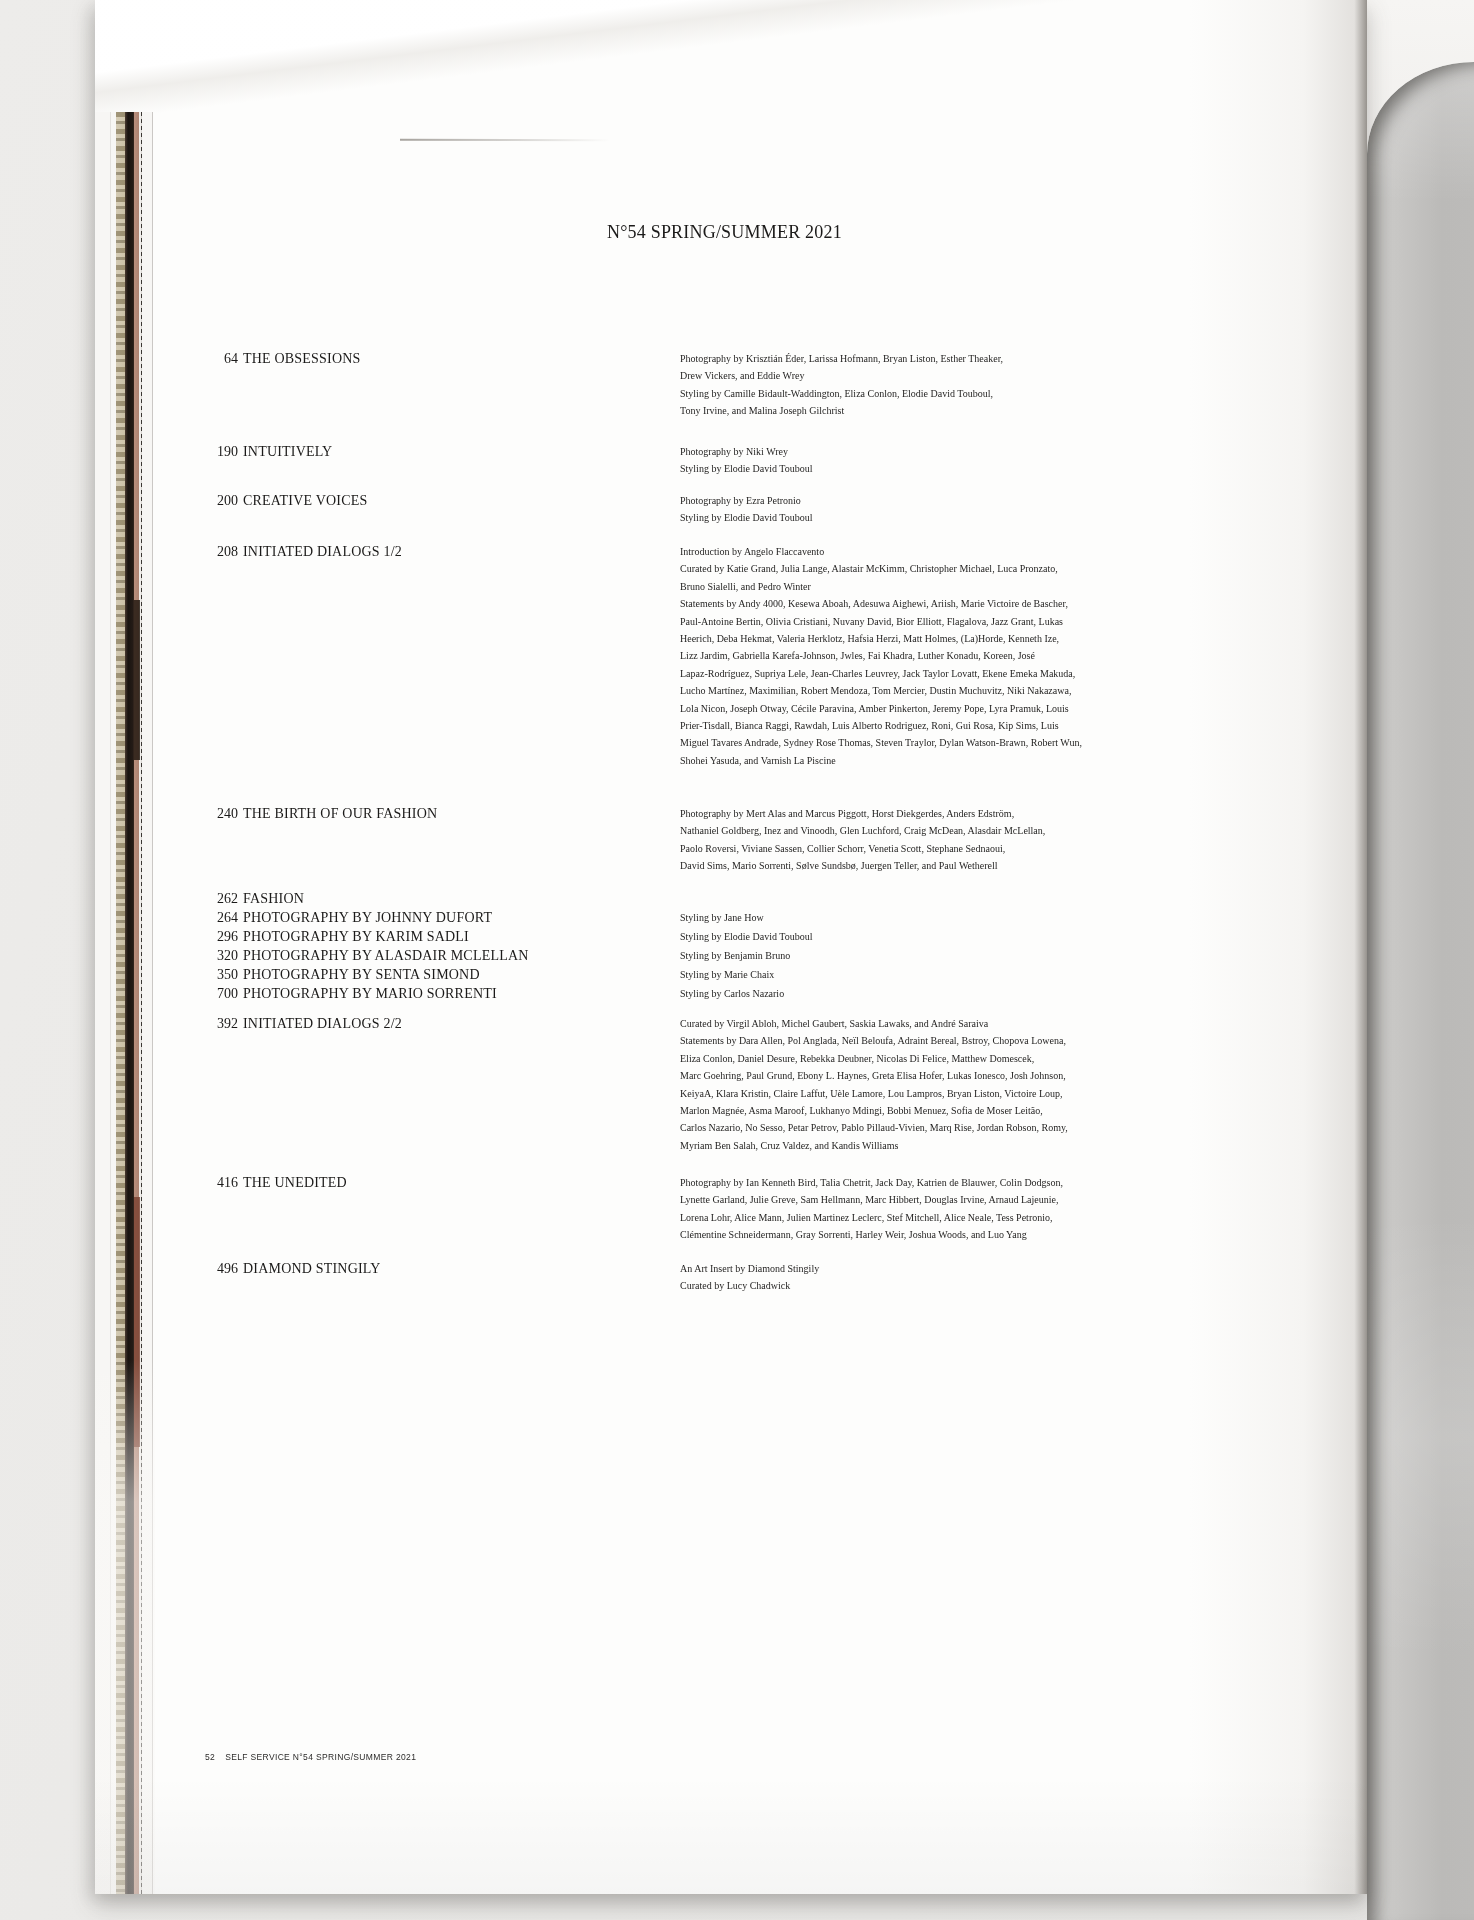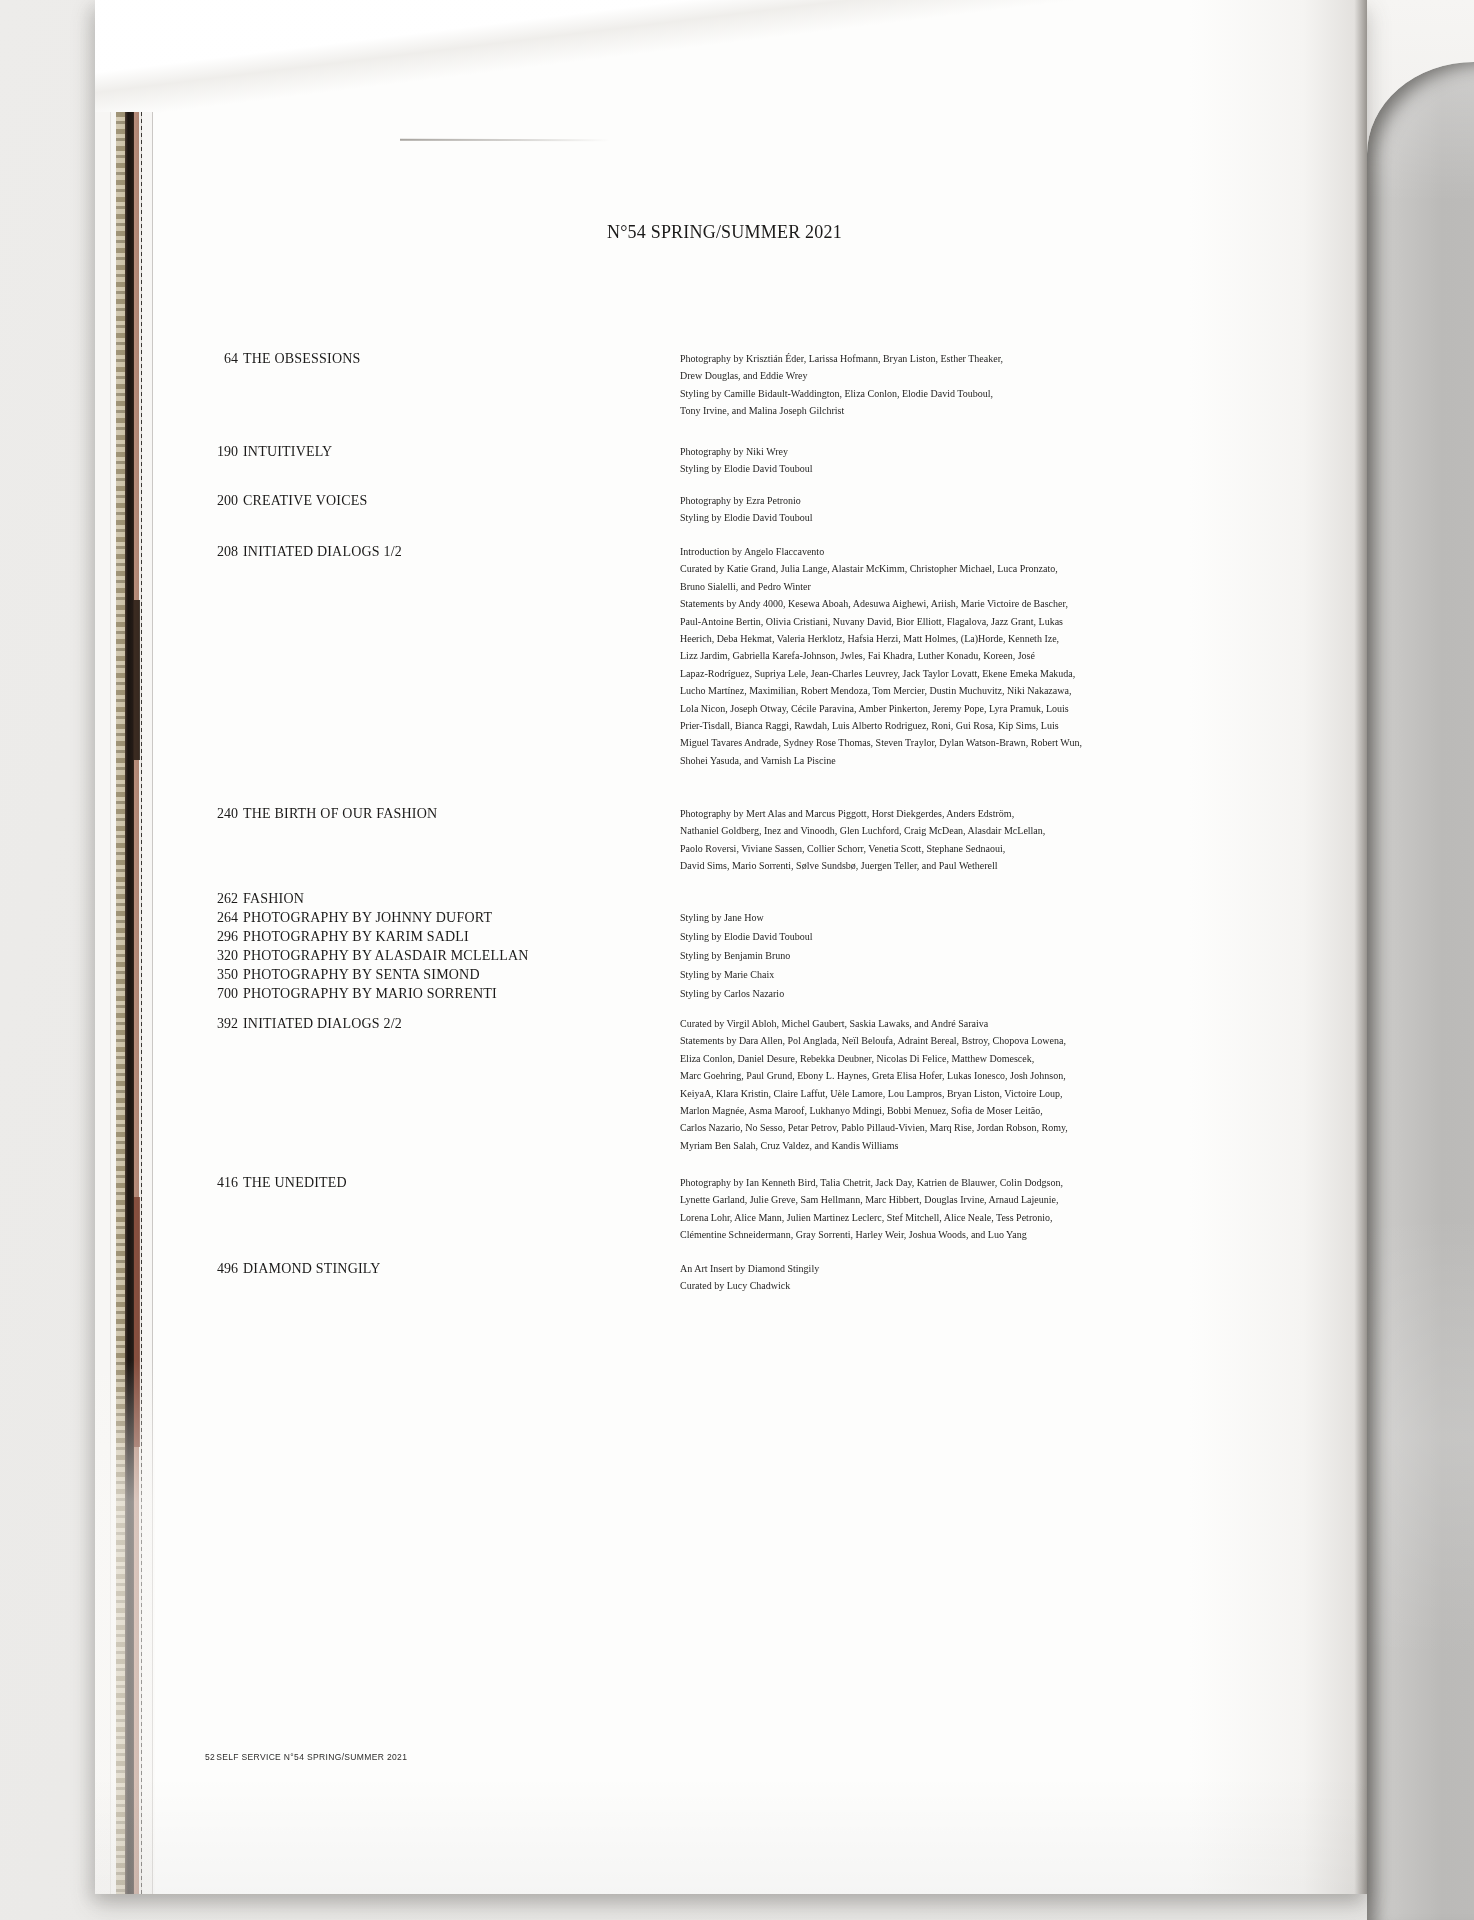--- a/index.html
+++ b/index.html
@@ -90,21 +90,21 @@
   }
   .entry .credits{position:absolute;left:585px;top:0;}
   .entry .credits .cl{
     font-size:10px;line-height:17.4px;color:#201f1e;white-space:nowrap;
   }
   .page-footer{
     position:absolute;left:110px;top:1752px;
     font-family:"Liberation Sans","DejaVu Sans",sans-serif;
     font-size:8.5px;letter-spacing:.35px;color:#2c2b2a;white-space:nowrap;
   }
-  .page-footer .fnum{margin-right:1px;}
+  .page-footer .fnum{margin-right:10px;}
 </style>
 </head>
 <body>
 
 <div class="backdrop"></div>
 <div class="curl"></div>
 
 <div class="page">
   <div class="spine">
     <div class="speckle"></div>
@@ -117,21 +117,21 @@
   <div class="sheet-edge-line"></div>
 
   <div class="issue-header">N°54 SPRING/SUMMER 2021</div>
 
   <div class="entries" id="entries">
       <div class="entry" style="top: 350px;">
     <span class="num">64</span>
     <span class="title">THE OBSESSIONS</span>
     <div class="credits">
           <div class="cl">Photography by Krisztián Éder, Larissa Hofmann, Bryan Liston, Esther Theaker,</div>
-          <div class="cl">Drew Douglas, and Eddie Wrey</div>
+          <div class="cl">Drew Vickers, and Eddie Wrey</div>
           <div class="cl">Styling by Camille Bidault-Waddington, Eliza Conlon, Elodie David Touboul,</div>
           <div class="cl">Tony Irvine, and Malina Joseph Gilchrist</div>
         </div>
   </div>
       <div class="entry" style="top: 443px;">
     <span class="num">190</span>
     <span class="title">INTUITIVELY</span>
     <div class="credits">
           <div class="cl">Photography by Niki Wrey</div>
           <div class="cl">Styling by Elodie David Touboul</div>

